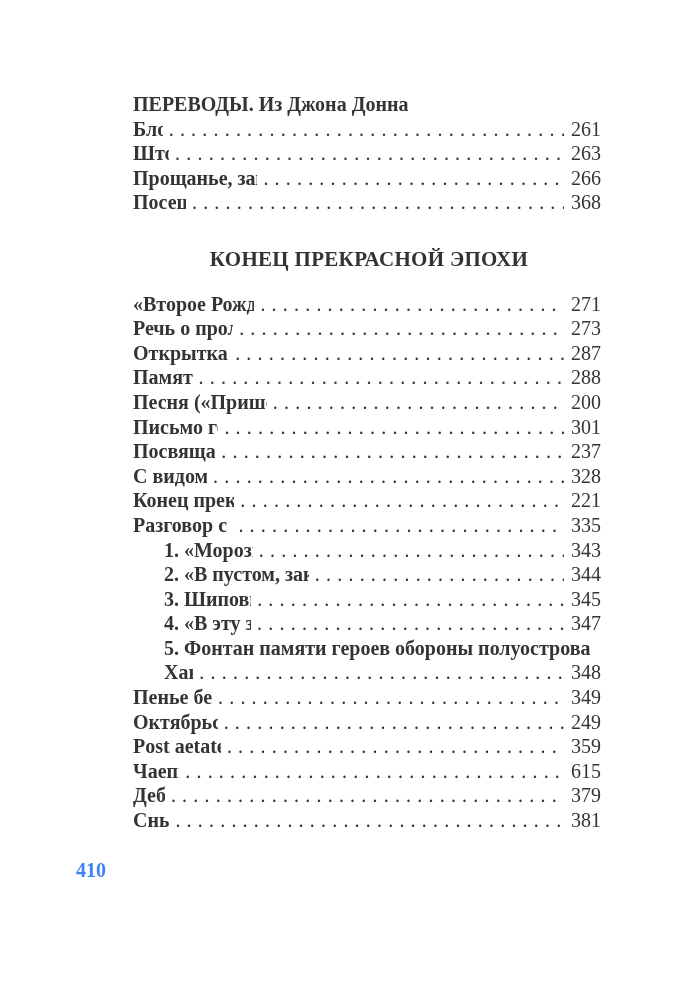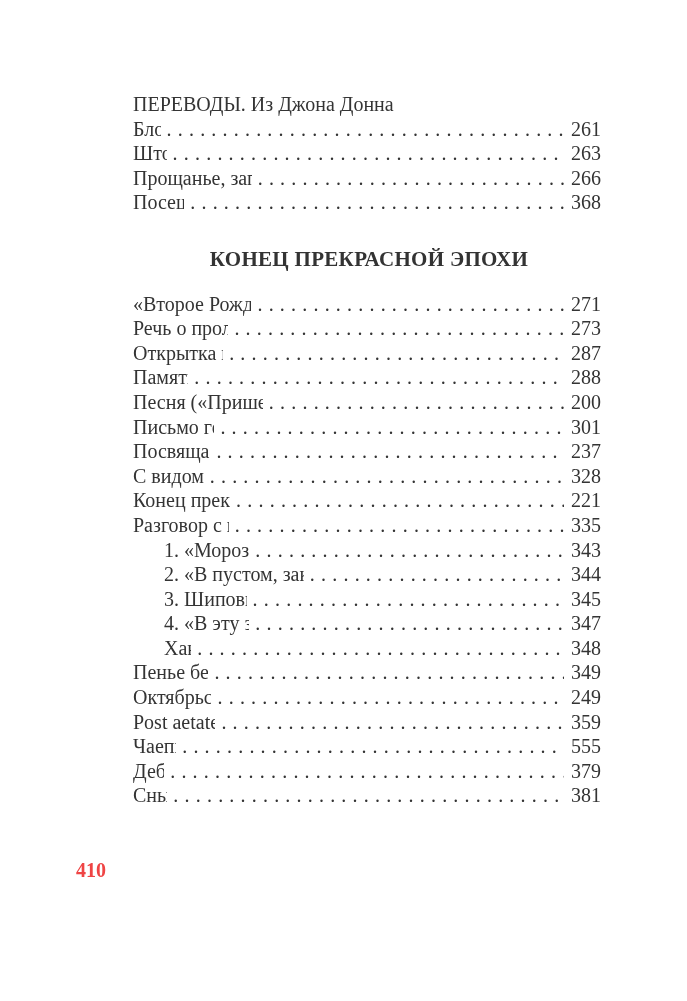--- a/index.html
+++ b/index.html
@@ -29,20 +29,21 @@
   .row {
     display: flex;
     align-items: baseline;
   }
   .row.indent-1 { padding-left: 31px; }
   .row.italic .title { font-style: italic; }
   .title {
     white-space: nowrap;
     flex: 0 1 auto;
     overflow: hidden;
+    font-weight: bold;
   }
   .row.wrapline .title { white-space: normal; }
   .leader {
     flex: 1 1 auto;
     overflow: hidden;
     white-space: nowrap;
     margin-left: 6px;
     min-width: 10px;
   }
   .leader::after {
@@ -65,21 +66,21 @@
     letter-spacing: 0.3px;
     color: #333333;
   }
   .folio {
     position: absolute;
     left: 76px;
     top: 858px;
     font-size: 20px;
     line-height: 24.6px;
     font-weight: bold;
-    color: #ef4444;
+    color: #3b82f6;
   }
 </style>
 </head>
 <body>
 
 <main class="page">
   <div class="folio">410</div>
 
   <div class="toc">
     <div class="toc-group" id="toc-group-1">
@@ -175,20 +176,24 @@
         <div class="row indent-1">
     <span class="title">3. Шиповник в апреле</span>
     <span class="leader"></span>
     <span class="pagenum">345</span>
   </div>
         <div class="row indent-1">
     <span class="title">4. «В эту зиму с ума...»</span>
     <span class="leader"></span>
     <span class="pagenum">347</span>
   </div>
+        <div class="row indent-1 wrapline">
+    <span class="title">5. Фонтан памяти героев обороны полуострова</span>
+
+  </div>
         <div class="row indent-1">
     <span class="title">Ханко</span>
     <span class="leader"></span>
     <span class="pagenum">348</span>
   </div>
         <div class="row">
     <span class="title">Пенье без музыки</span>
     <span class="leader"></span>
     <span class="pagenum">349</span>
   </div>
@@ -198,21 +203,21 @@
     <span class="pagenum">249</span>
   </div>
         <div class="row">
     <span class="title">Post aetatem nostram</span>
     <span class="leader"></span>
     <span class="pagenum">359</span>
   </div>
         <div class="row">
     <span class="title">Чаепитие</span>
     <span class="leader"></span>
-    <span class="pagenum">555</span>
+    <span class="pagenum">615</span>
   </div>
         <div class="row">
     <span class="title">Дебют</span>
     <span class="leader"></span>
     <span class="pagenum">379</span>
   </div>
         <div class="row">
     <span class="title">Сны...»</span>
     <span class="leader"></span>
     <span class="pagenum">381</span>

